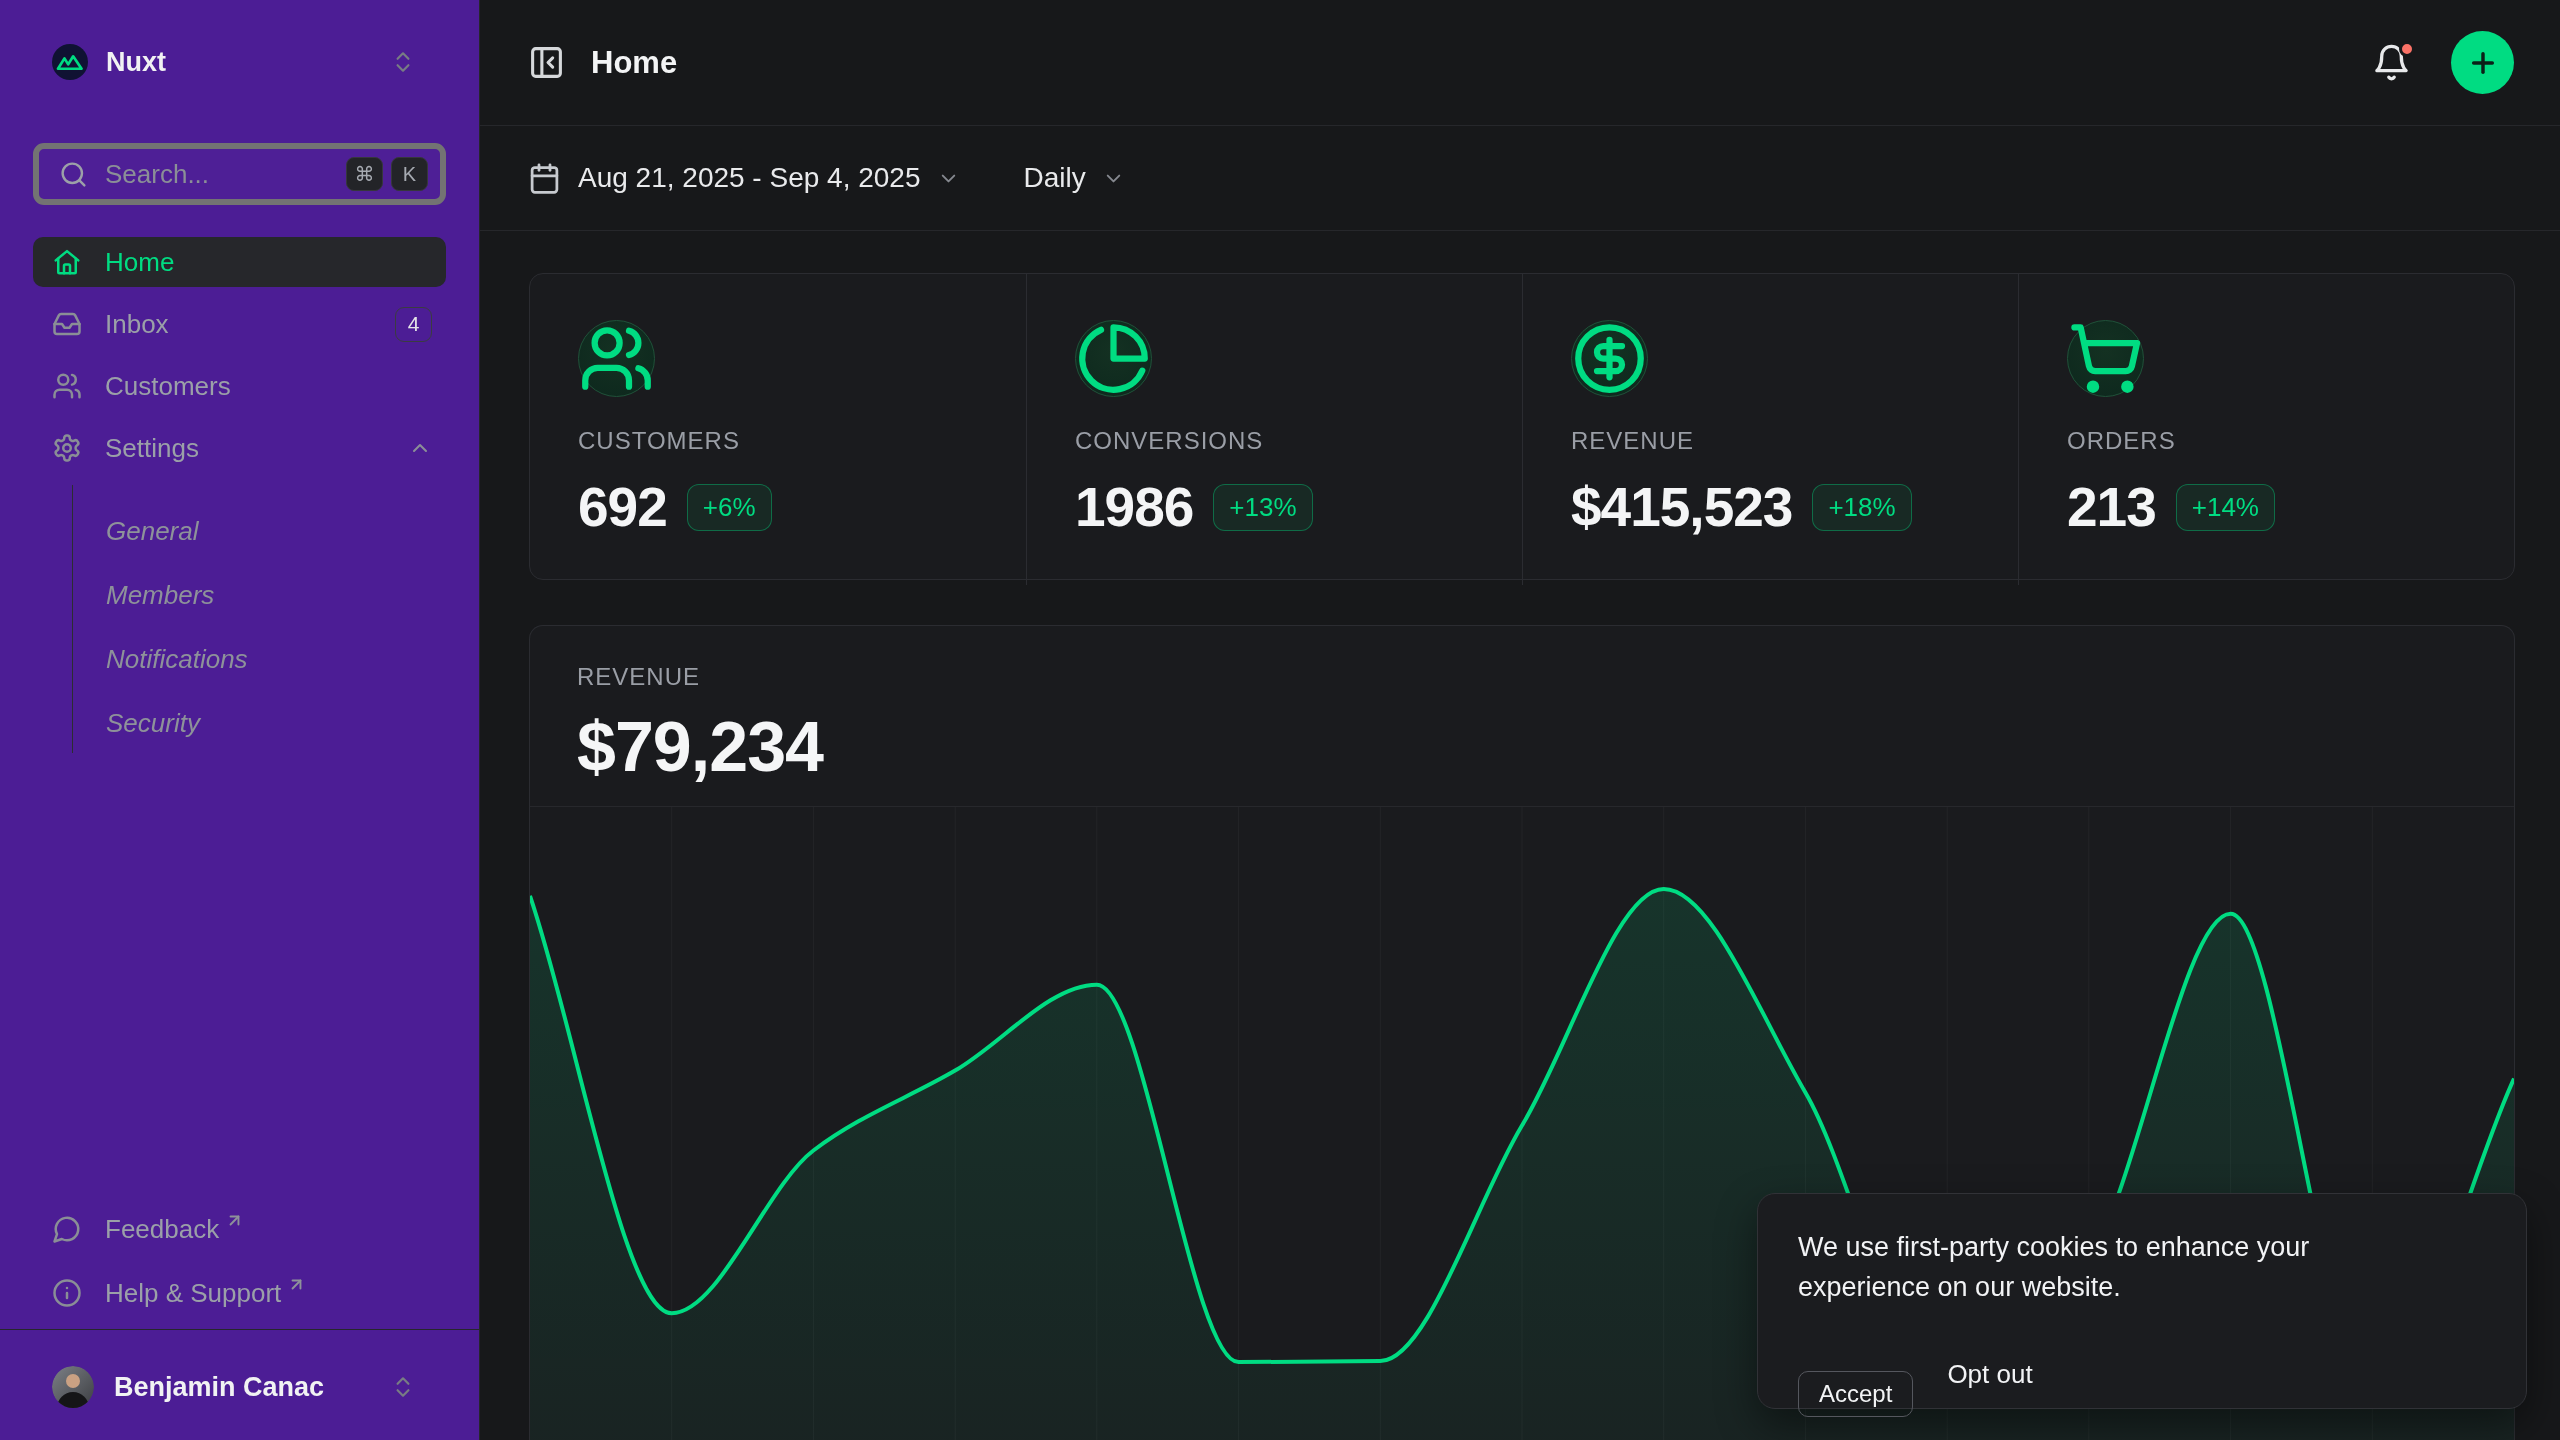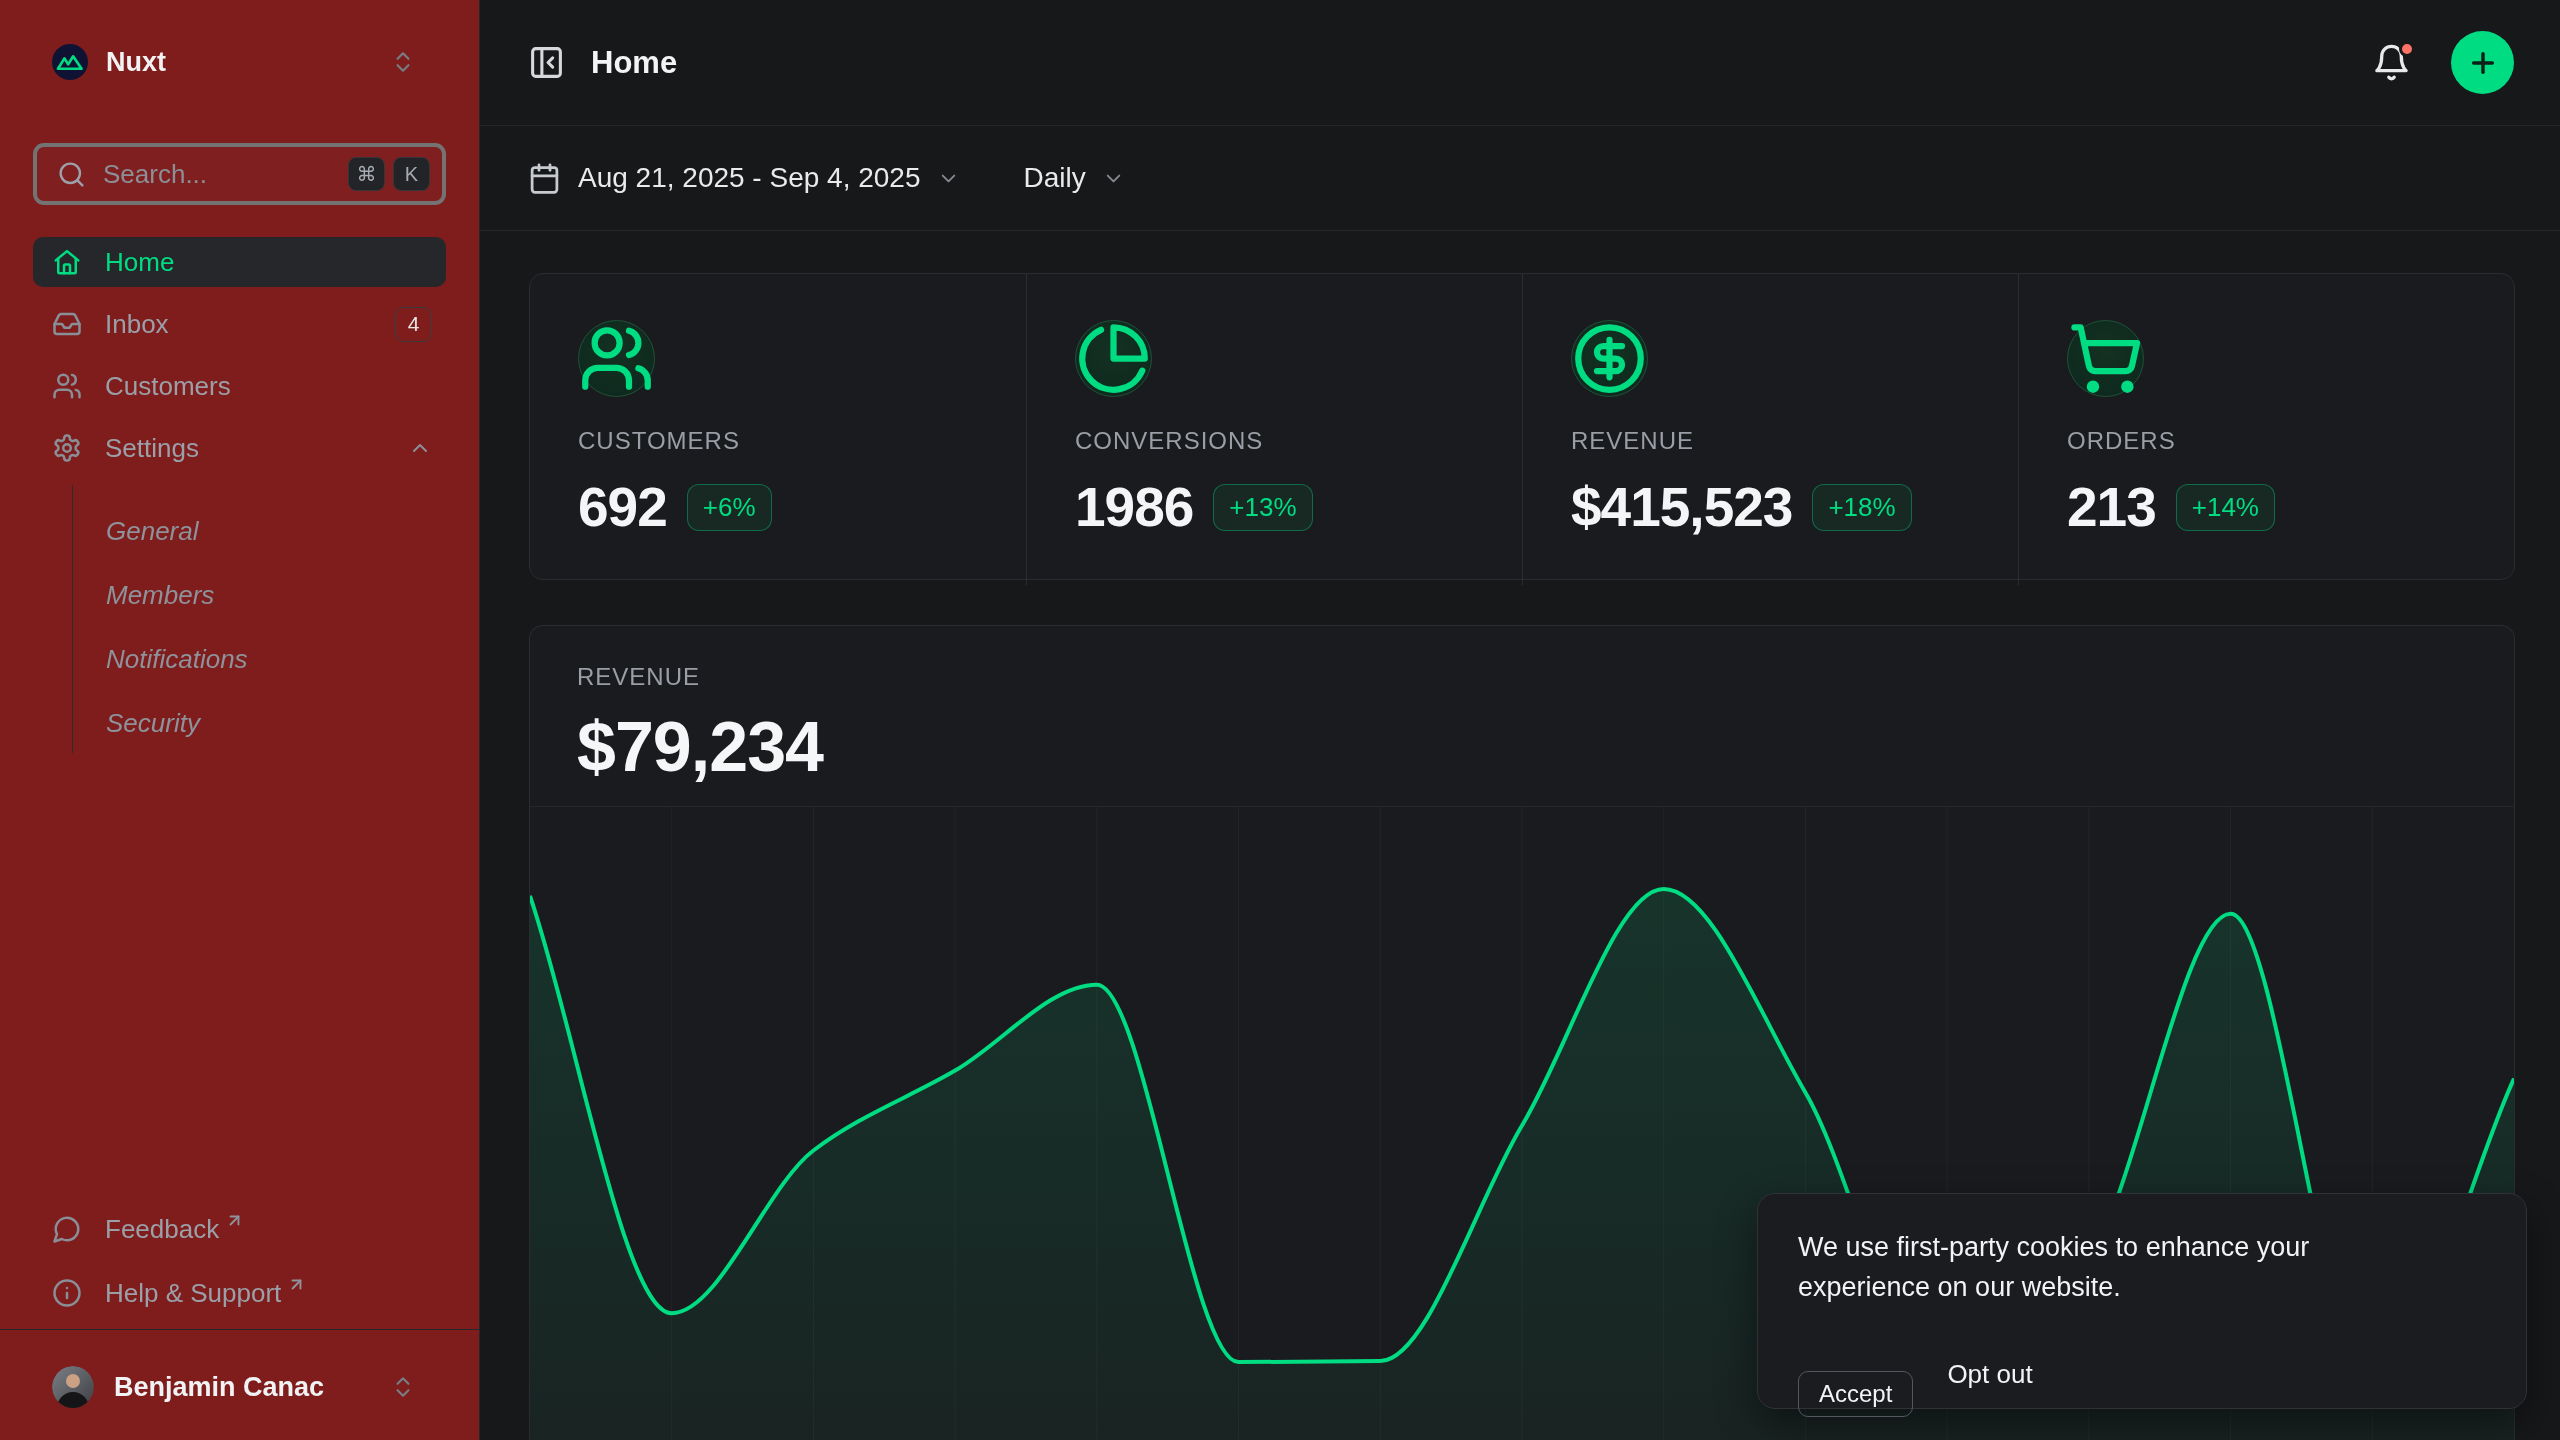--- a/index.html
+++ b/index.html
@@ -1,26 +1,26 @@
 <!DOCTYPE html>
 <html><head>
 <meta charset="utf-8">
 <style>
   * { box-sizing: border-box; }
   html,body { margin:0; width:2560px; height:1440px; background:#17181a; font-family:"Liberation Sans", sans-serif; overflow:hidden; }
   .app { display:flex; width:2560px; height:1440px; }
 
   
-  aside { width:480px; flex:0 0 480px; background:#7f1d1d; border-right:1px solid #26272b; padding:0 33px; display:flex; flex-direction:column; }
+  aside { width:480px; flex:0 0 480px; background:#4c1d95; border-right:1px solid #26272b; padding:0 33px; display:flex; flex-direction:column; }
   .brand-row { margin-top:30px; height:64px; display:flex; align-items:center; padding:0 30px 0 19px; }
   .brand-logo { width:36px; height:36px; border-radius:50%; background:#101233; display:flex; align-items:center; justify-content:center; color:#00dc82; }
   .brand-logo svg { width:24px; height:24px; }
   .brand-name { margin-left:18px; font-size:27px; font-weight:600; color:#f1f2f3; }
   .chev-ud { margin-left:auto; width:26px; height:26px; color:#787c84; }
-  .search { margin-top:49px; height:62px; border:4px solid #737373; border-radius:11px; display:flex; align-items:center; padding:0 12px 0 20px; background:rgba(255,255,255,0.012); }
+  .search { margin-top:49px; height:62px; border:6px solid #737373; border-radius:11px; display:flex; align-items:center; padding:0 12px 0 20px; background:rgba(255,255,255,0.012); }
   .search-ic { width:29px; height:29px; color:#9ca0a8; }
   .search-ph { margin-left:17px; font-size:26px; color:#8b8f97; }
   .kbd-group { margin-left:auto; display:flex; gap:8px; }
   .kbd { min-width:37px; height:34px; border-radius:8px; background:#232428; border:1px solid #36373c; color:#a6aab1; font-size:20px; display:flex; align-items:center; justify-content:center; padding:0 7px; }
   nav { margin-top:32px; }
   .nav-item { height:50px; border-radius:10px; display:flex; align-items:center; padding:0 14px 0 19px; color:#9ba0a8; margin-bottom:12px; font-size:26px; font-weight:500; }
   .nicon { width:30px; height:30px; color:#8a8e96; flex:0 0 30px; }
   .nlabel { margin-left:23px; }
   .nav-item.active { background:#26272b; color:#00dc82; }
   .nav-item.active .nicon { color:#00dc82; }

